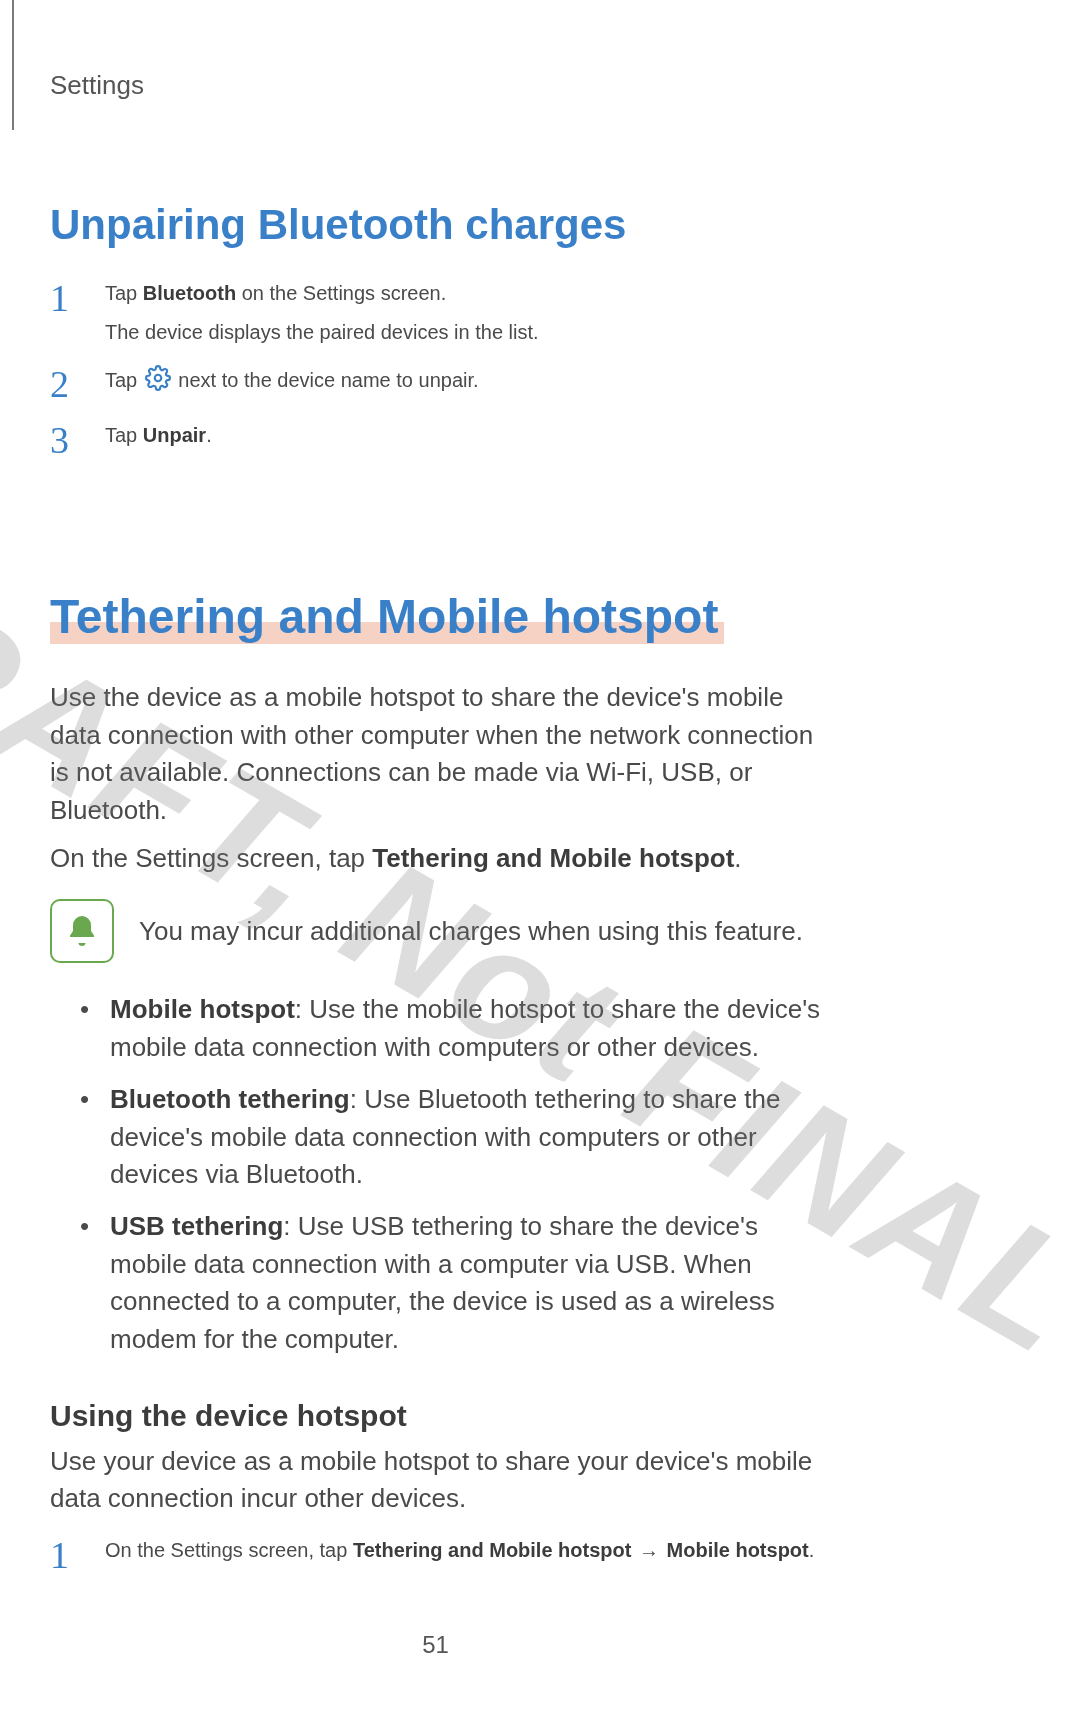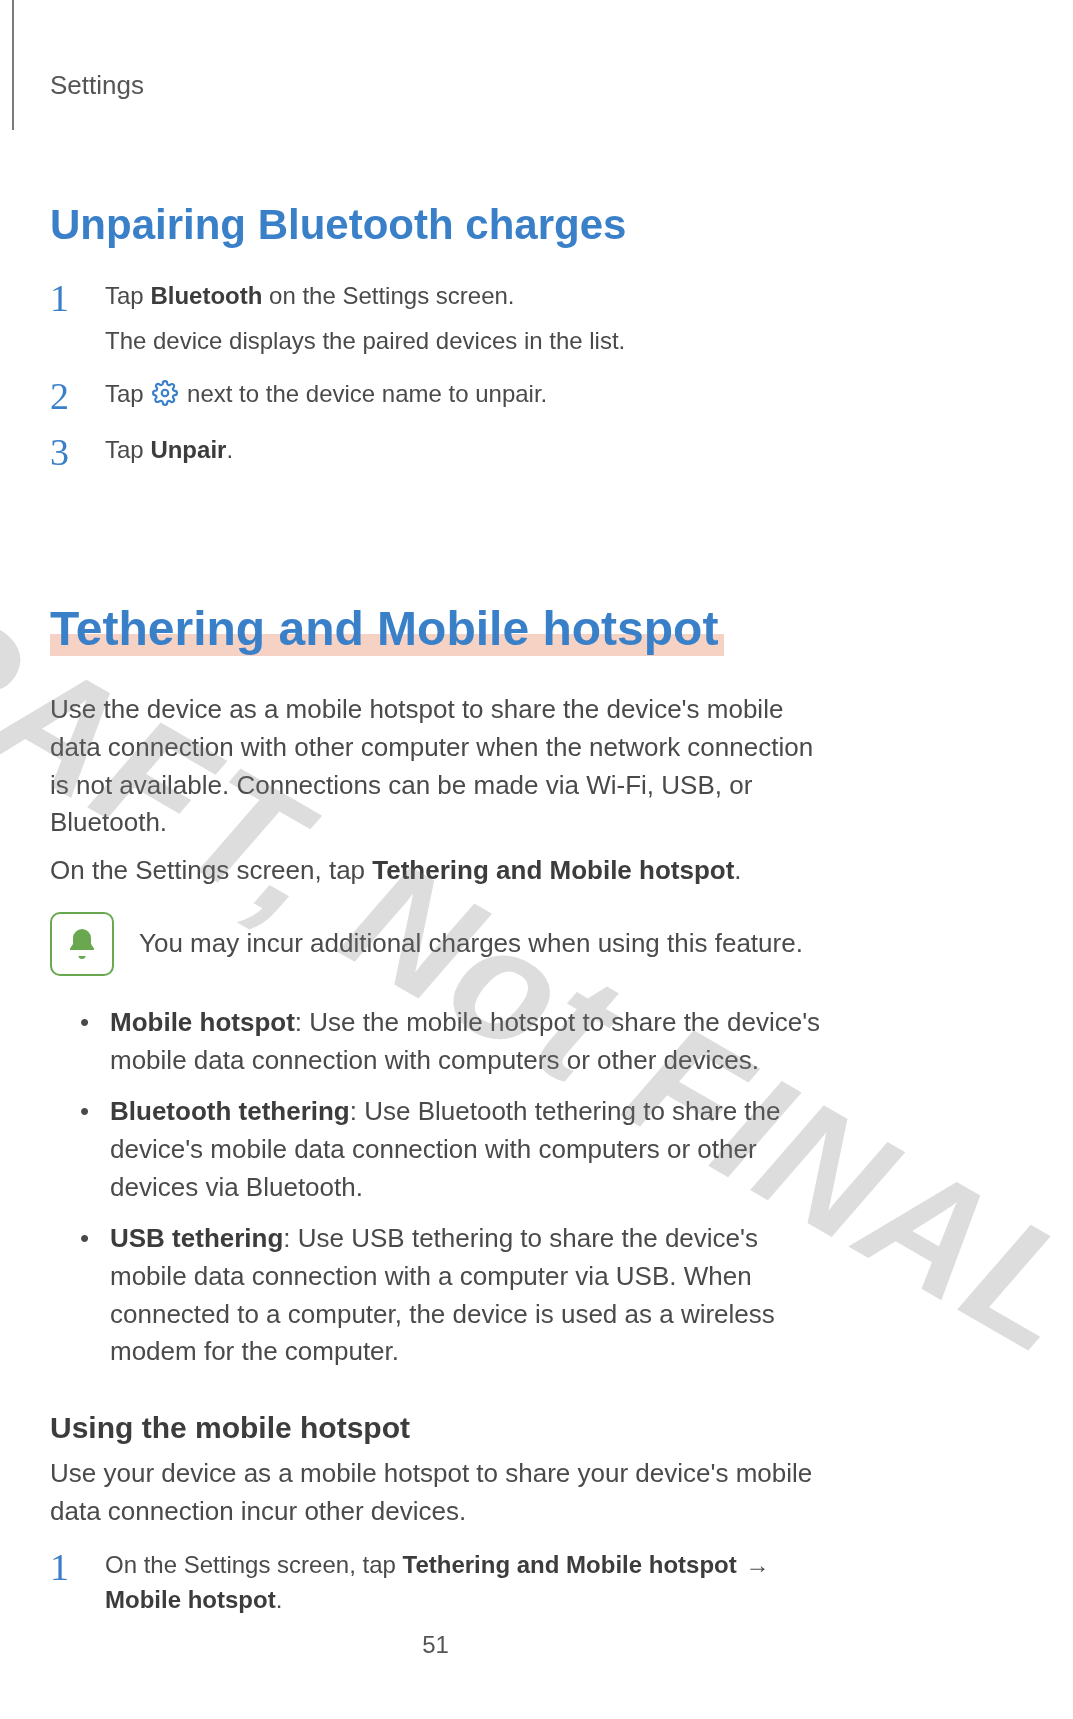--- a/index.html
+++ b/index.html
@@ -61,21 +61,21 @@
   .step-num {
     font-size: 38px;
     color: #3a80c8;
     font-weight: 400;
     width: 55px;
     flex-shrink: 0;
     line-height: 1.0;
     font-family: Georgia, "Times New Roman", serif;
   }
   .step-body {
-    font-size: 24px;
+    font-size: 20px;
     line-height: 1.45;
     color: #4a4a4a;
     flex: 1;
   }
   .step-body .sub {
     display: block;
     margin-top: 10px;
   }
   .para {
     font-size: 26px;
@@ -214,21 +214,21 @@
       <b>Mobile hotspot</b><span>: Use the mobile hotspot to share the device's mobile data connection with computers or other devices.</span>
     </li>
     <li>
       <b>Bluetooth tethering</b><span>: Use Bluetooth tethering to share the device's mobile data connection with computers or other devices via Bluetooth.</span>
     </li>
     <li>
       <b>USB tethering</b><span>: Use USB tethering to share the device's mobile data connection with a computer via USB. When connected to a computer, the device is used as a wireless modem for the computer.</span>
     </li>
   </ul>
 
-  <h3 class="h3">Using the mobile hotspot</h3>
+  <h3 class="h3">Using the device hotspot</h3>
 
   <p class="para">Use your device as a mobile hotspot to share your device's mobile data connection incur other devices.</p>
 
   <div class="step">
     <div class="step-num">1</div>
     <div class="step-body">
       <span>On the Settings screen, tap </span><b>Tethering and Mobile hotspot</b><span class="arrow"> → </span><b>Mobile hotspot</b><span>.</span>
     </div>
   </div>
 

